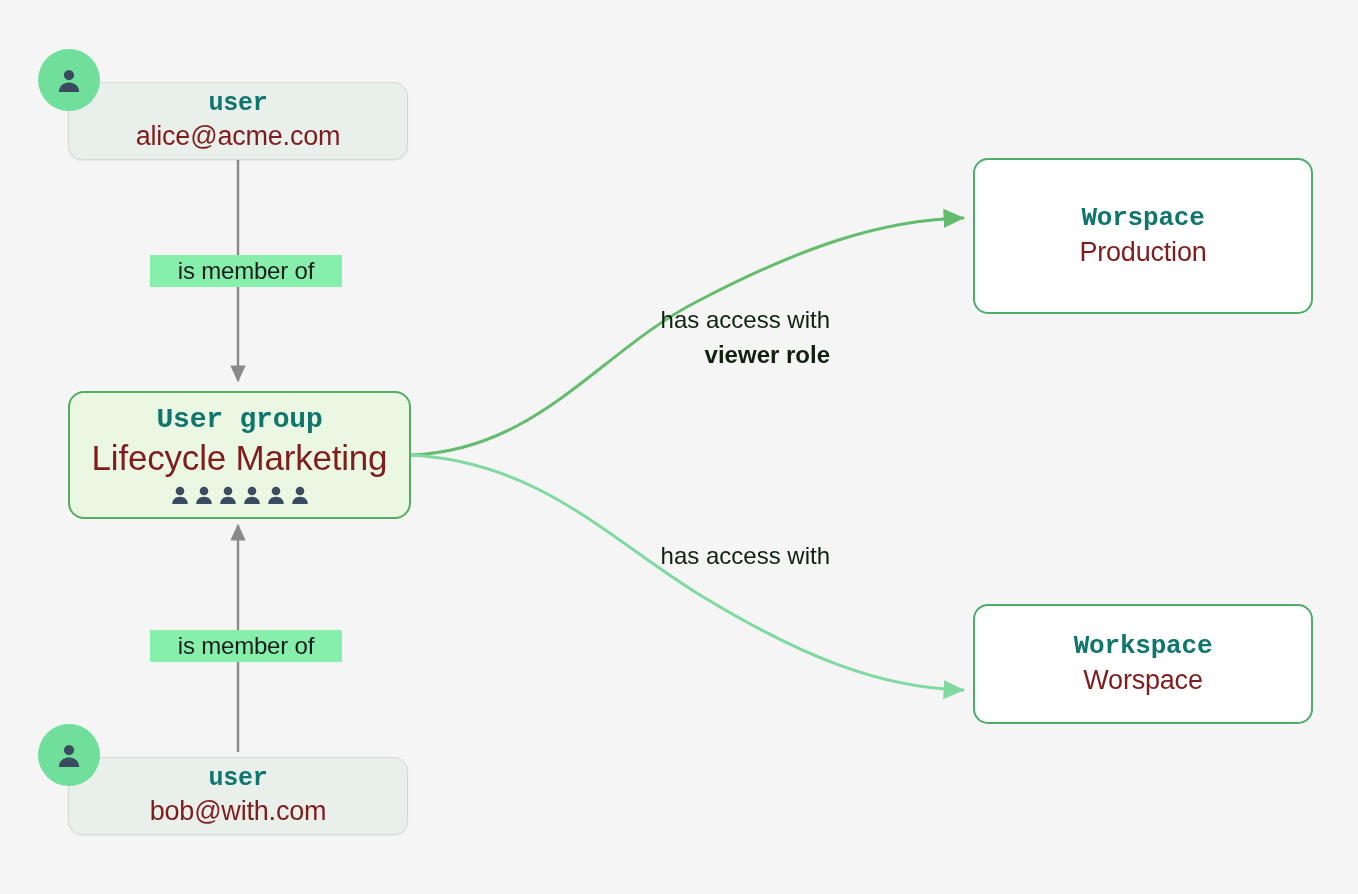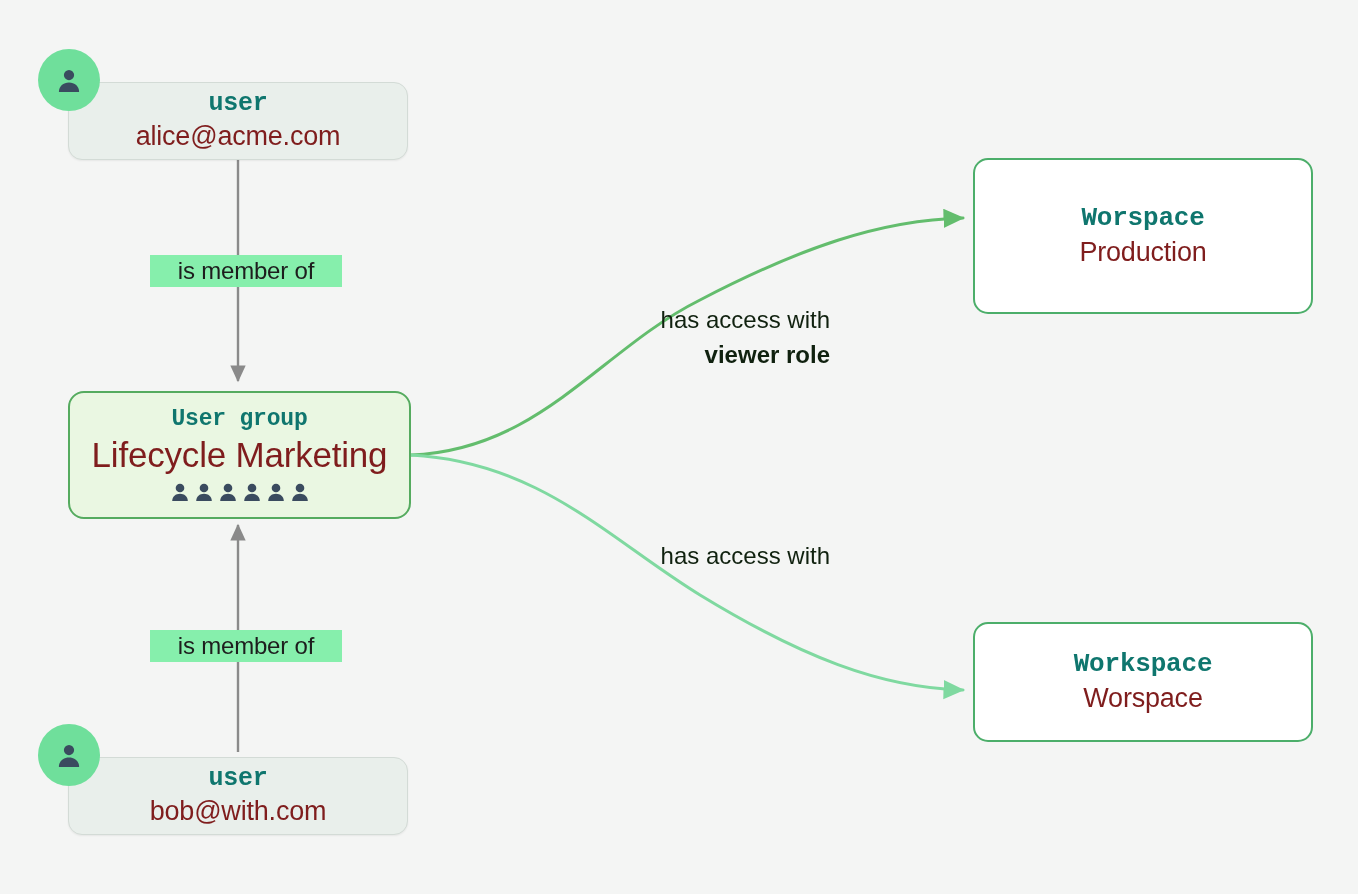--- a/index.html
+++ b/index.html
@@ -73,21 +73,21 @@
     justify-content: center;
     z-index: 5;
   }
 
   
   .group-node {
     background: #eaf7e2;
     border: 2px solid #55ab5f;
     border-radius: 16px;
   }
-  .group-node .title { font-size: 23px; }
+  .group-node .title { font-size: 28px; }
   .group-node .subtitle { font-size: 35px; margin-top: 1px; }
   .members {
     margin-top: 4px;
     display: flex;
     align-items: flex-end;
     justify-content: center;
     gap: 0px;
   }
   .members svg { display: block; }
 
@@ -213,18 +213,18 @@
 
   <div class="edge-label" style="left:540px; top:540px; width:290px;">
     <span class="l1">has access with</span>
   </div>
 
   <div class="node ws-node" style="left:973px; top:158px; width:340px; height:156px;">
     <span class="title">Worspace</span>
     <span class="subtitle">Production</span>
   </div>
 
-  <div class="node ws-node" style="left:973px; top:622px; width:340px; height:120px;text-align:center;">
+  <div class="node ws-node" style="left:973px; top:604px; width:340px; height:120px;text-align:center;">
     <span class="title">Workspace</span>
     <span class="subtitle">Worspace</span>
   </div>
 
 </div>
 
 </body></html>

